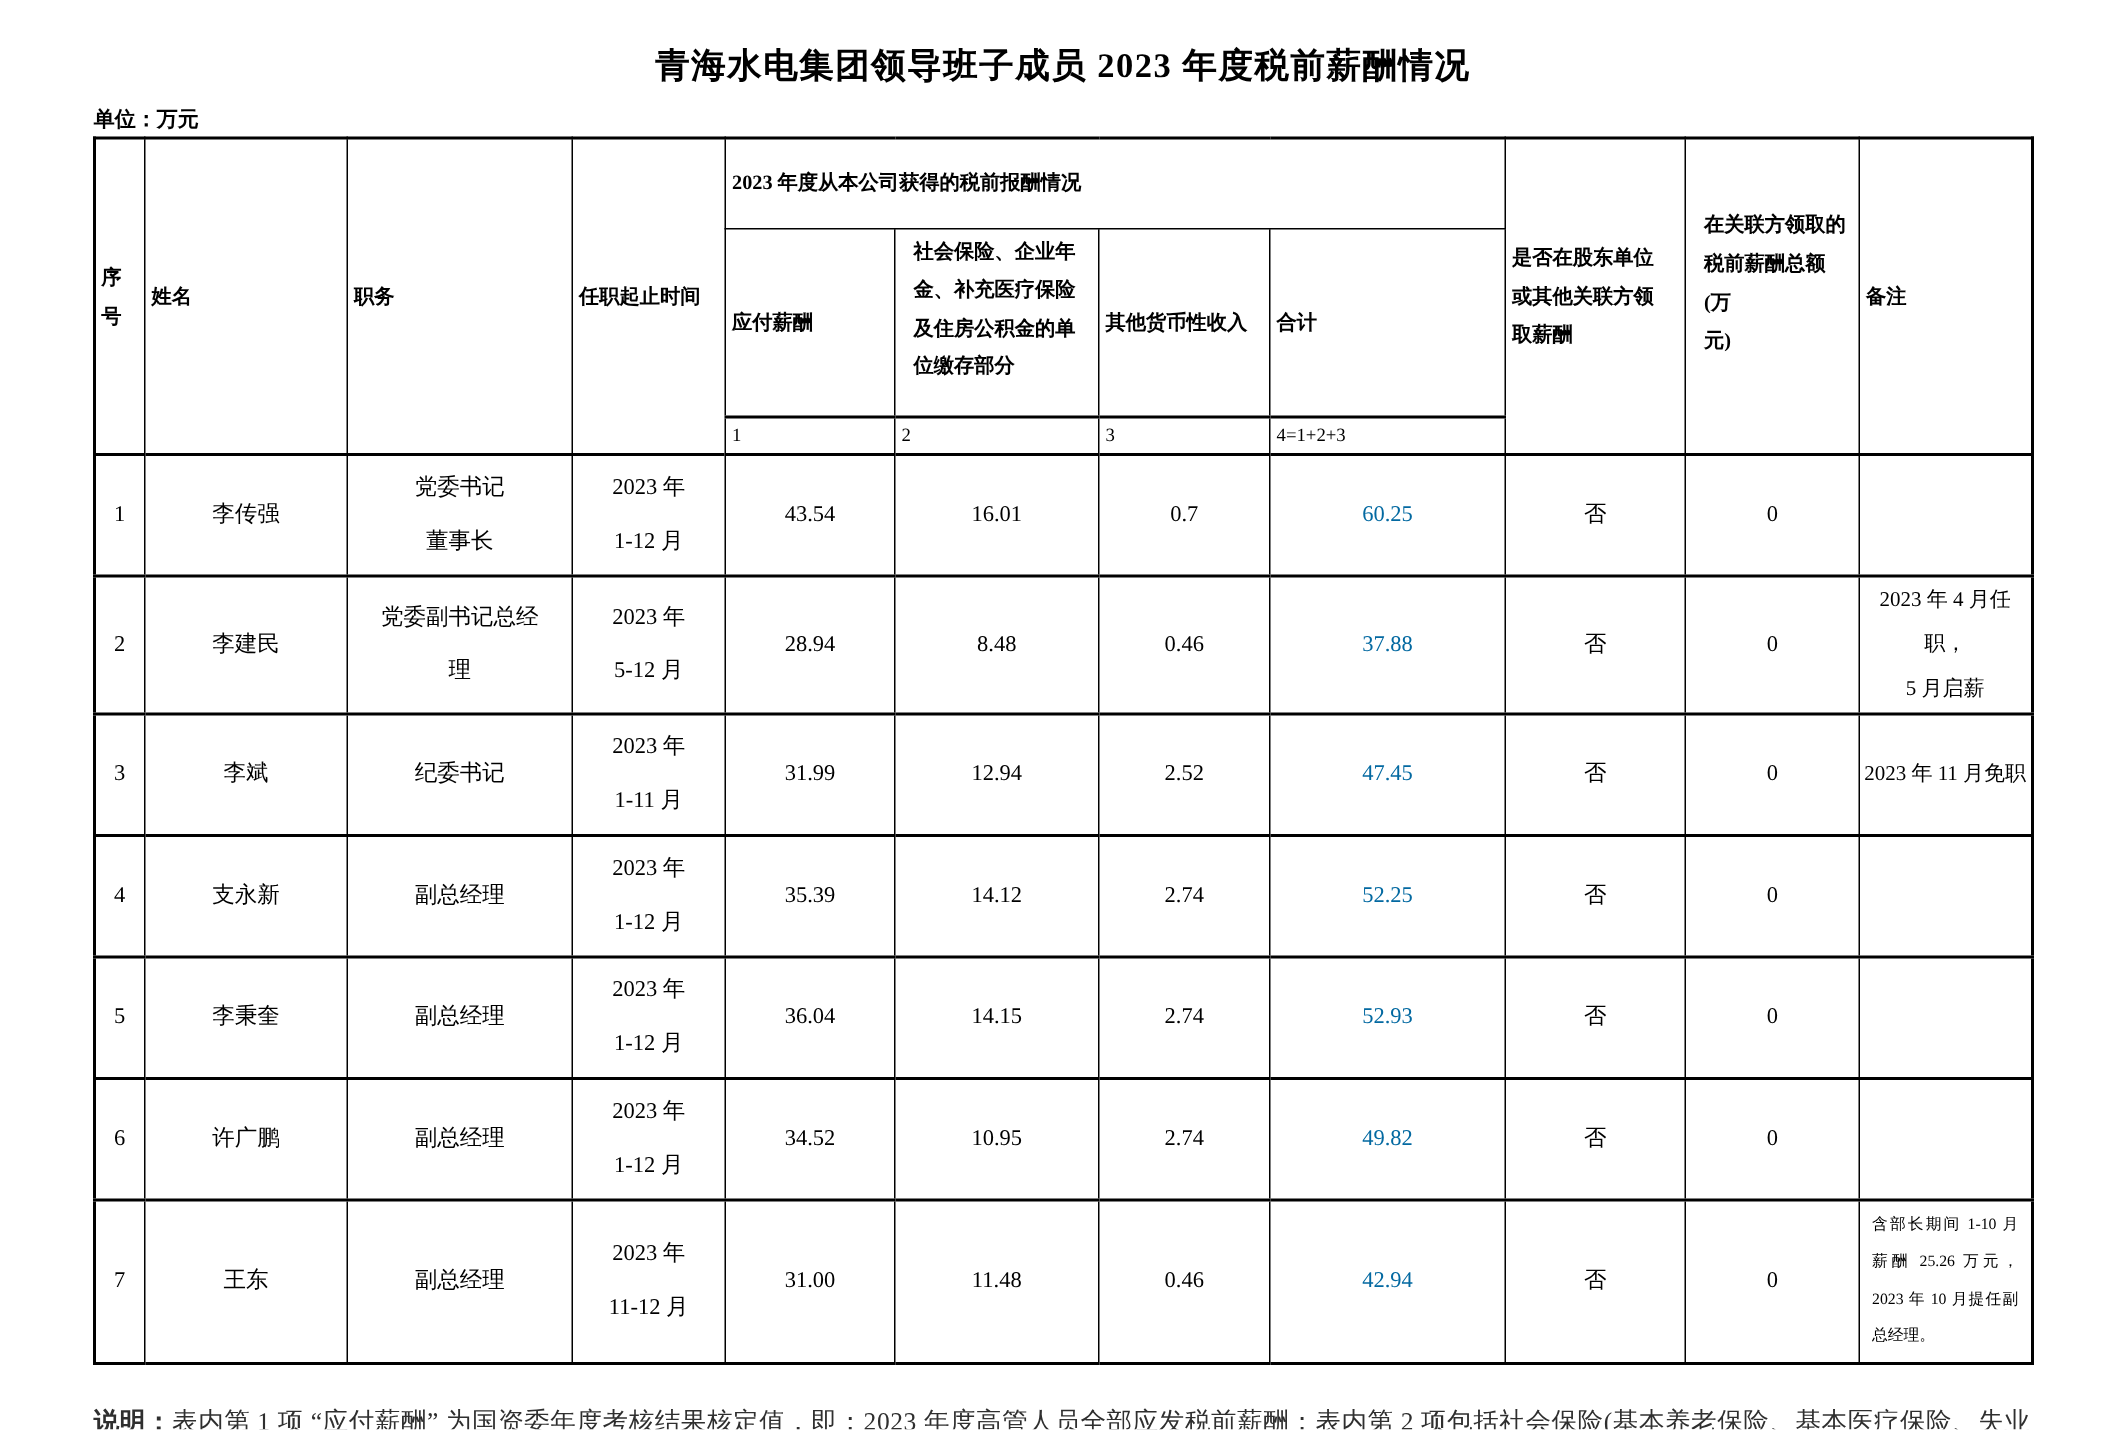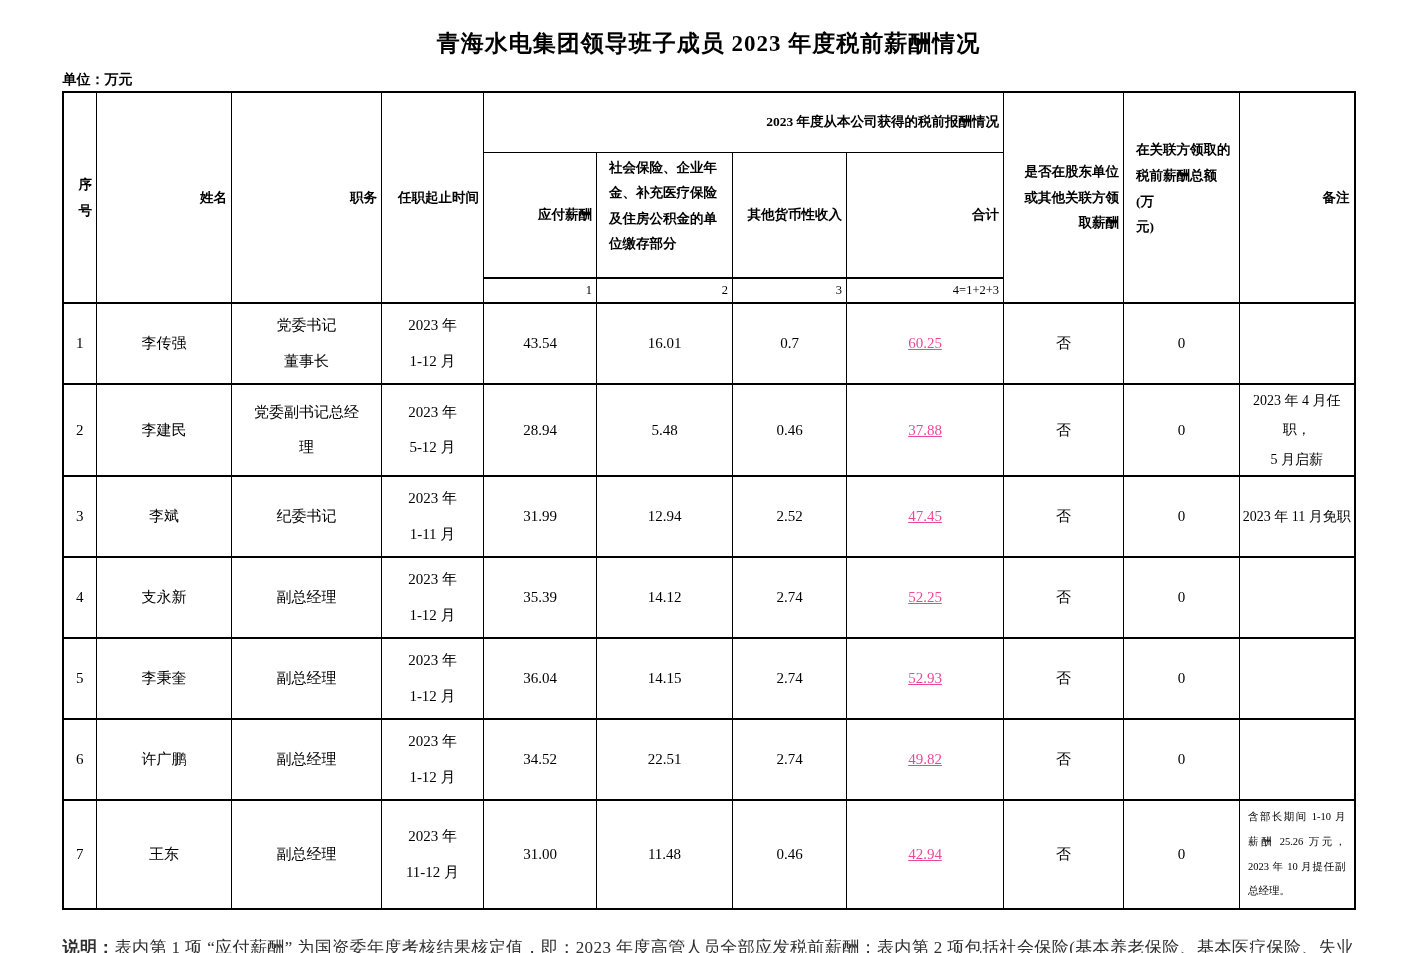--- a/index.html
+++ b/index.html
@@ -28,42 +28,42 @@
     border:2px solid #000;
   }
   .salary th, .salary td {
     border:1px solid #000;
     vertical-align:middle;
     overflow:hidden;
   }
   .salary th {
     font-weight:bold;
     font-size:13.5px;
-    text-align:right;
+    text-align:left;
     line-height:1.9;
     white-space:pre-line;
     padding:2px 4px;
   }
   .salary th.just-left { text-align:left; padding:2px 8px 20px 12px; }
   .salary tr.hd-group { height:60px; }
   .salary tr.hd-detail { height:110px; }
   .salary tr.hd-nums { height:25px; }
   .salary tr.hd-nums th {
     font-weight:normal; font-size:12.5px; line-height:1;
     border-top:2px solid #000; border-bottom:2px solid #000;
   }
   .salary tbody tr { height:81px; }
   .salary tbody td {
     text-align:center;
     font-size:15px;
     line-height:2.35;
     white-space:pre-line;
   }
   .salary tbody td { border-top:2px solid #000; border-bottom:2px solid #000; }
-  .salary td.total { color:#ec4899;text-decoration:underline; }
+  .salary td.total { color:#0369a1; }
   .salary td.remark { font-size:14px; line-height:2.1; }
   .salary td.remark.small {
     font-size:10.5px;
     text-align:justify;
     padding:4px 8px;
     line-height:2.35;
   }
 
   .footnote {
     width:1292px; margin:17px auto 0 auto;
@@ -145,21 +145,21 @@
         <td class="remark"></td>
       </tr>
       <tr>
         <td>2</td>
         <td>李建民</td>
         <td>党委副书记总经
 理</td>
         <td>2023 年
 5-12 月</td>
         <td>28.94</td>
-        <td>5.48</td>
+        <td>8.48</td>
         <td>0.46</td>
         <td class="total">37.88</td>
         <td>否</td>
         <td>0</td>
         <td class="remark">2023 年 4 月任职，
 5 月启薪</td>
       </tr>
       <tr>
         <td>3</td>
         <td>李斌</td>
@@ -202,21 +202,21 @@
         <td>0</td>
         <td class="remark"></td>
       </tr>
       <tr>
         <td>6</td>
         <td>许广鹏</td>
         <td>副总经理</td>
         <td>2023 年
 1-12 月</td>
         <td>34.52</td>
-        <td>22.51</td>
+        <td>10.95</td>
         <td>2.74</td>
         <td class="total">49.82</td>
         <td>否</td>
         <td>0</td>
         <td class="remark"></td>
       </tr>
       <tr>
         <td>7</td>
         <td>王东</td>
         <td>副总经理</td>

